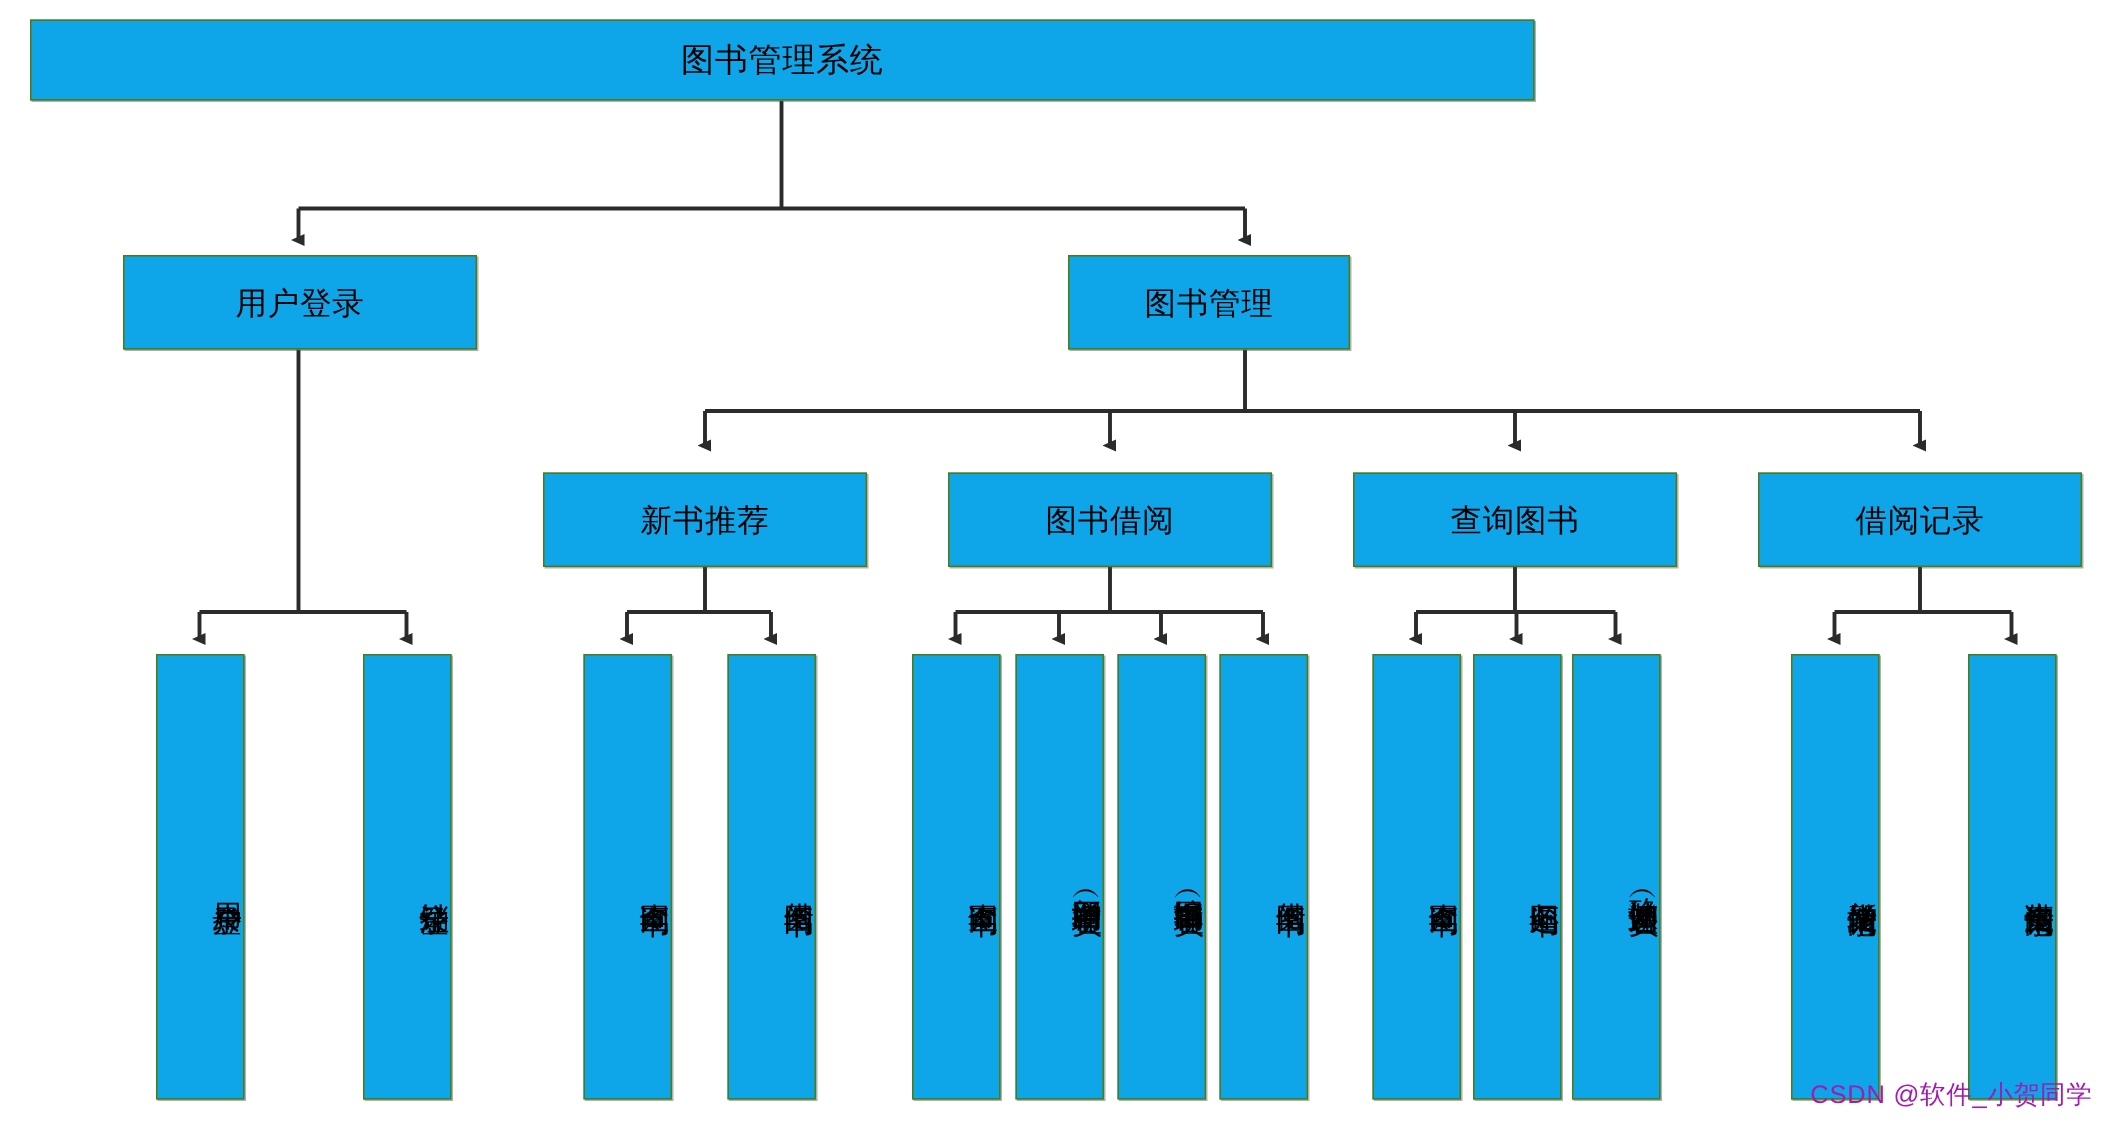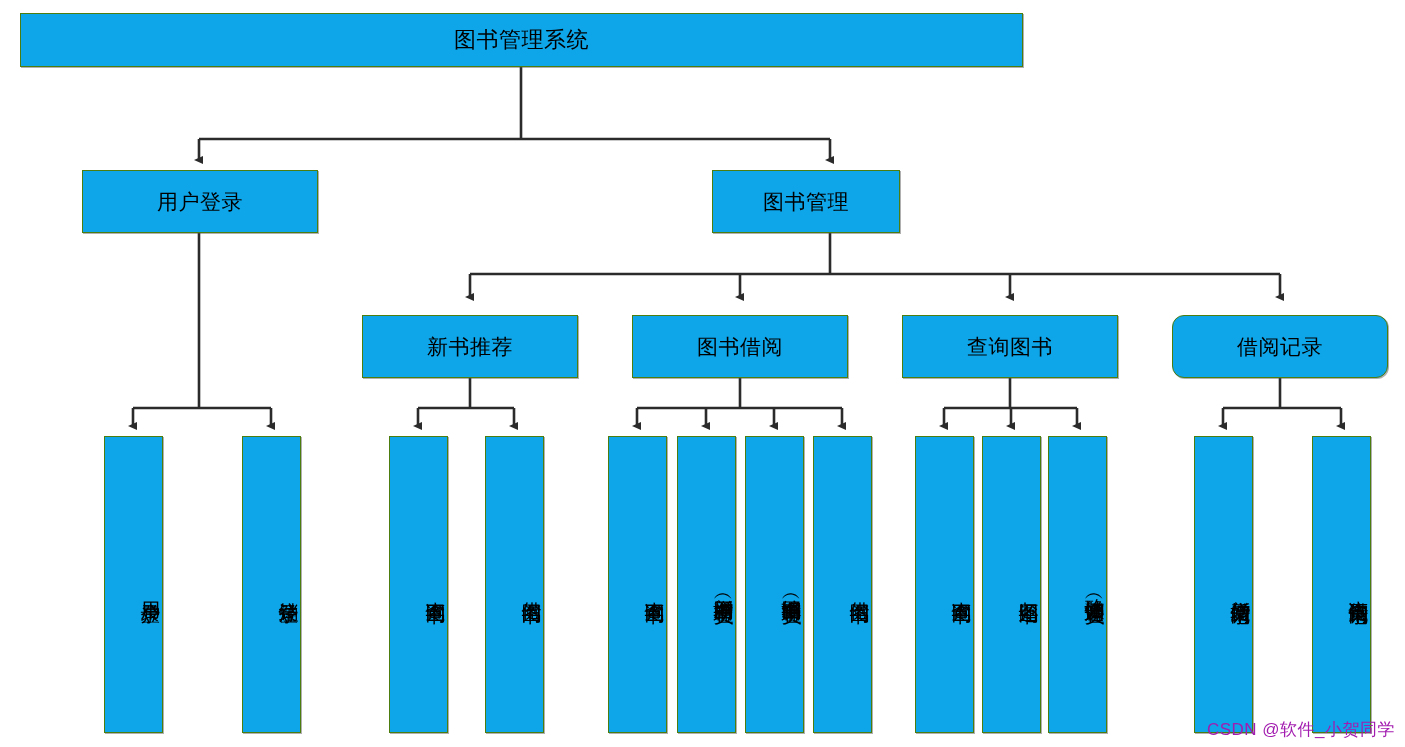--- a/index.html
+++ b/index.html
@@ -142,21 +142,21 @@
   </div>
 
   <div class="node node-h" style="left:632px; top:315px; width:216px; height:63px;">
     <span>图书借阅</span>
   </div>
 
   <div class="node node-h" style="left:902px; top:315px; width:216px; height:63px;">
     <span>查询图书</span>
   </div>
 
-  <div class="node node-h" style="left:1172px; top:315px; width:216px; height:63px;border-radius:12px;">
+  <div class="node node-h" style="left:1172px; top:315px; width:216px; height:63px;">
     <span>借阅记录</span>
   </div>
 
   <div class="node node-v" style="left:104px; top:436px; width:59px; height:297px;">
     <span class="vlabel">用户登录</span>
   </div>
   <div class="node node-v" style="left:242px; top:436px; width:59px; height:297px;">
     <span class="vlabel">注销登录</span>
   </div>
 

